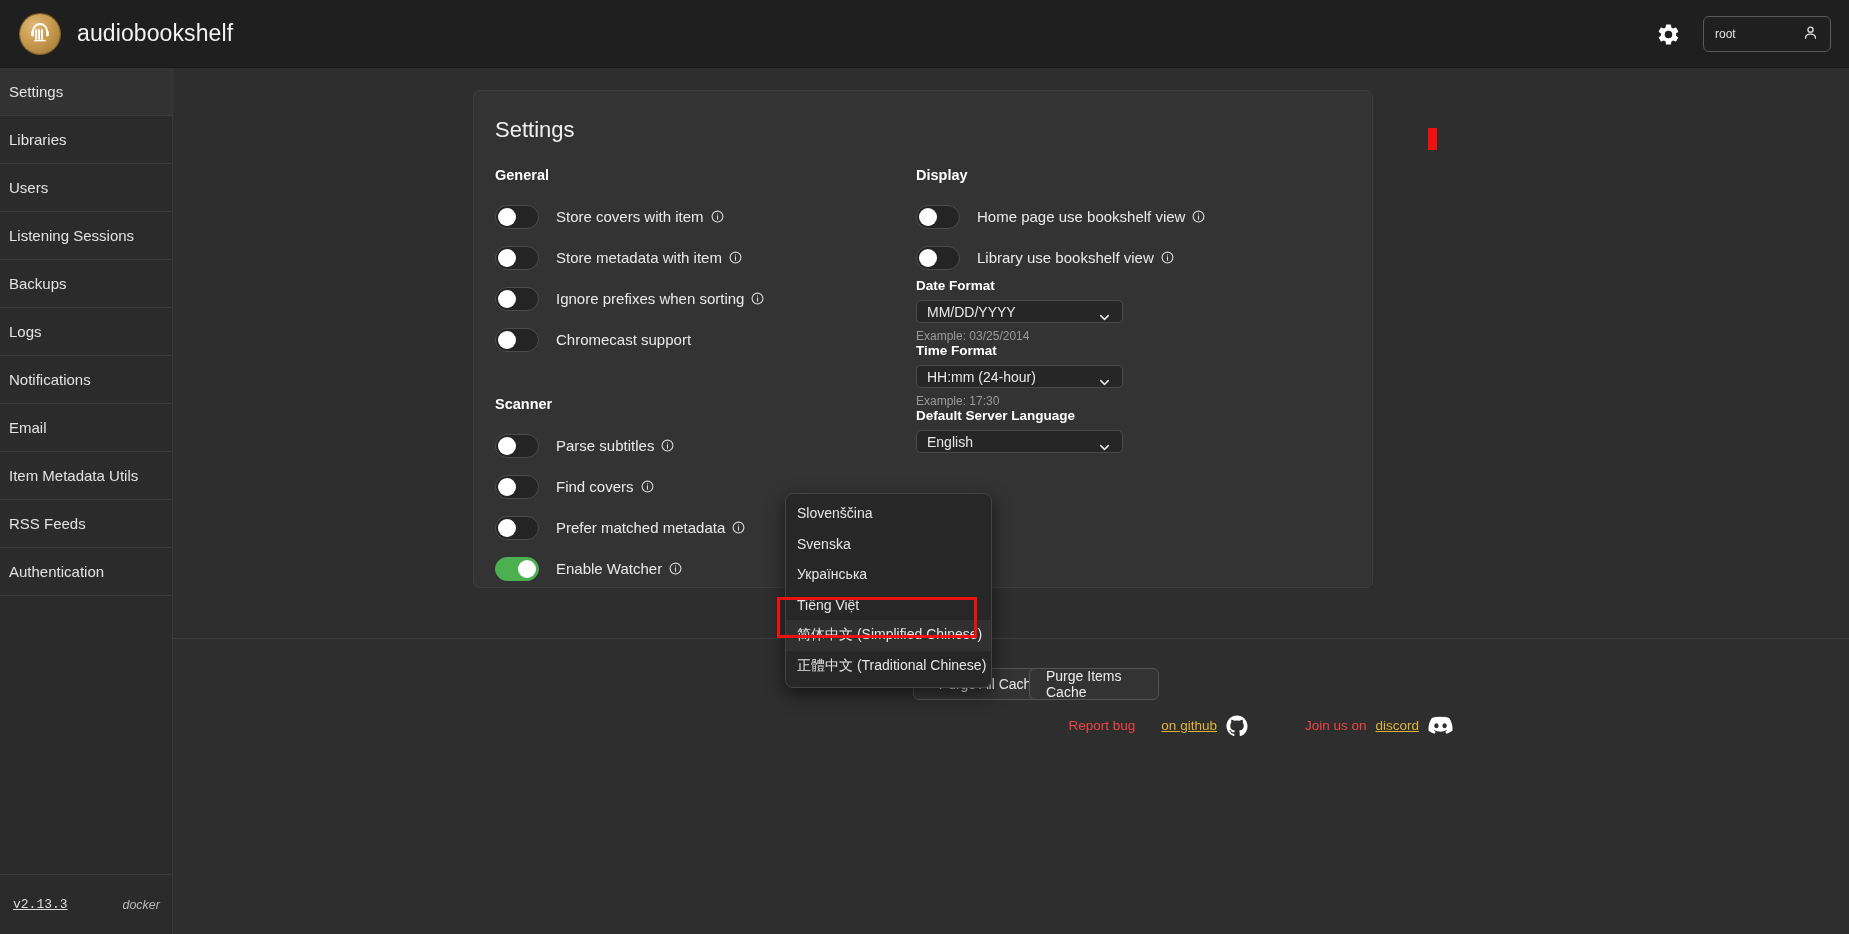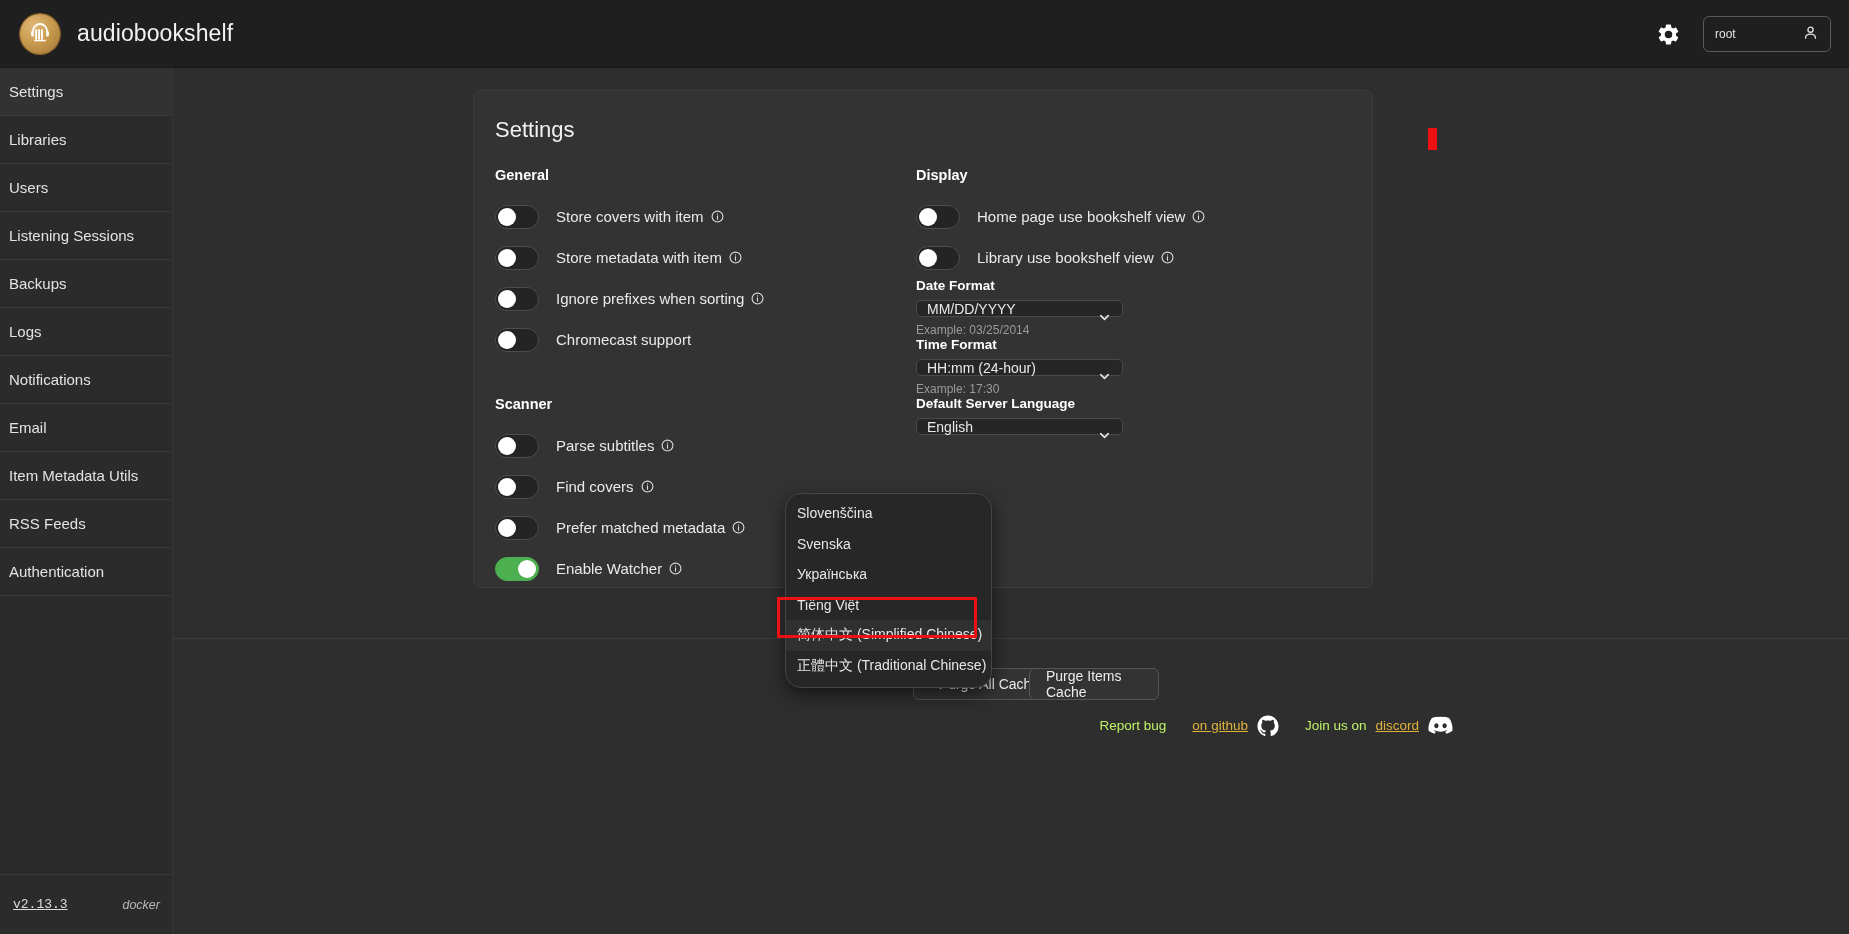--- a/index.html
+++ b/index.html
@@ -121,36 +121,36 @@
   .switch.on .knob { left: auto; right: 2px; }
   .toggle-label { margin-left: 17px; font-size: 15px; color: #eaeaea; }
   .info-ico { margin-left: 7px; display: inline-flex; vertical-align: -2px; }
 
   
   .field-label {
     font-size: 13.5px; font-weight: bold; color: #ffffff; margin-bottom: 7px;
   }
   .select-box {
     position: relative;
-    width: 207px; height: 17px;
+    width: 207px; height: 23px;
     background: #262626; border: 1px solid #4a4a4a; border-radius: 5px;
     display: flex; align-items: center; padding: 0 10px;
     font-size: 14px; color: #e9e9e9; cursor: pointer;
   }
   .select-caret { position: absolute; right: 10px; top: 9px; }
   .example-text { font-size: 12px; color: #9a9a9a; margin-top: 6px; }
   .field-group { }
 
   
   #lang-menu {
     position: absolute; left: 612px; top: 425px;
     width: 207px;
     background: #272727;
     border: 1px solid #454545;
-    border-radius: 16px;
+    border-radius: 8px;
     z-index: 50;
     padding: 4px 0 6px 0;
     box-shadow: 0 6px 18px rgba(0,0,0,.55);
   }
   .lang-opt {
     height: 30.5px; display: flex; align-items: center;
     padding-left: 11px; font-size: 14px; color: #e6e6e6; cursor: pointer;
   }
   .lang-opt.hl { background: #303030; }
 
@@ -182,21 +182,21 @@
   }
 
   
   #footer-links {
     position: absolute; left: 0; top: 645px; width: 1300px;
     display: flex; align-items: center; justify-content: flex-end; gap: 0;
     font-size: 13.5px; color: #e0b33a;
     padding-right: 20px;
   }
   .flink-group { display: flex; align-items: center; gap: 9px; margin-left: 26px; }
-  .flink-text { color: #bef264; }
+  .flink-text { color: #ef4444; margin-left: 31px; }
   .flink-u { color: #e0b33a; text-decoration: underline; cursor: pointer; }
   .flink-ico { display: inline-flex; align-items: center; }
 </style>
 </head>
 <body>
 
 <div id="app">
 
   <div id="topbar">
     <div id="brand">

